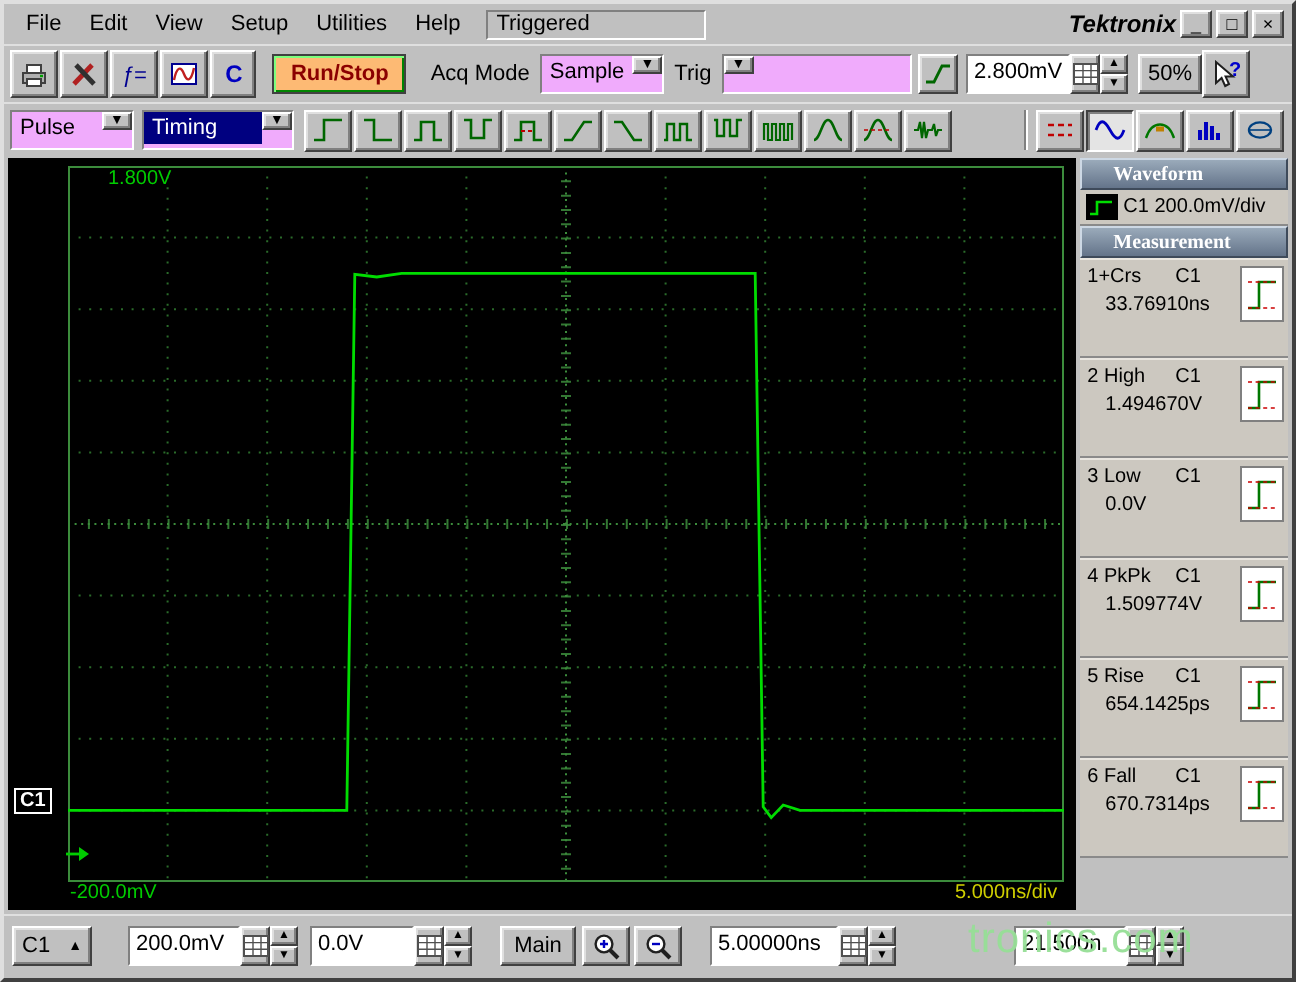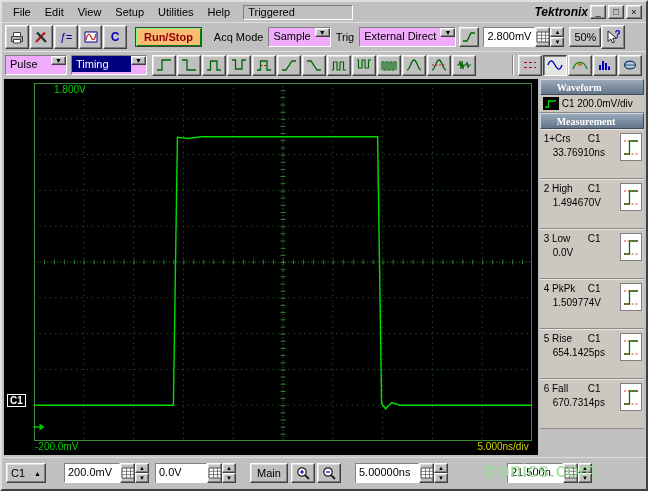--- a/index.html
+++ b/index.html
@@ -180,21 +180,20 @@
         </span>
       </button>
     <button class="run-stop">Run/Stop</button>
     <span class="bar-label">Acq Mode</span>
     <div class="combo" style="width:66px">
       <span class="combo-text">Sample</span>
       <button class="raised combo-arrow">▼</button>
     </div>
     <span class="bar-label">Trig</span>
     <div class="combo" style="width:104px">
-      <span class="combo-text">External Direct</span>
       <button class="raised combo-arrow">▼</button>
     </div>
     <button class="raised tool-btn" style="width:22px;height:20px;margin-left:3px">
         <span>
           <svg width="16" height="14" viewBox="0 0 16 14">
             <path d="M2,11 H6 L10,3 H14" fill="none" stroke="#006600" stroke-width="1.4"></path>
           </svg>
         </span>
       </button>
     <div class="spinner" style="margin-left:3px">

